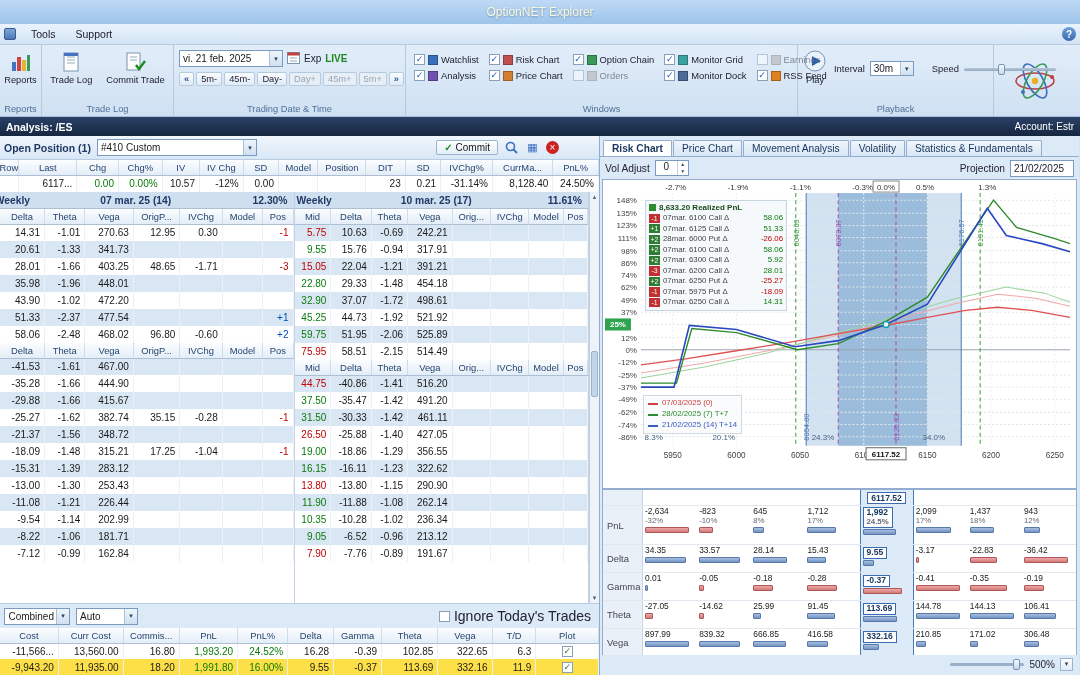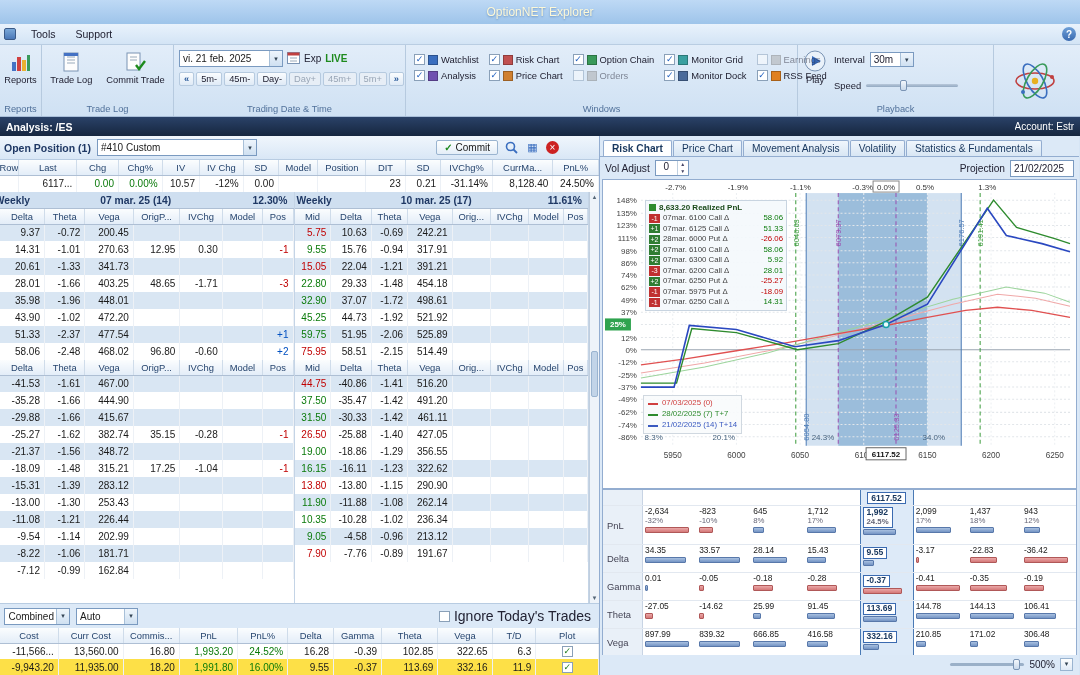--- a/index.html
+++ b/index.html
@@ -40,21 +40,21 @@
 .navbtn.dis{color:#99a6b6;background:#e7eef6}
 .navbtn.arrow{color:#2a5a9a;font-weight:bold}
 .wingrid{display:grid;grid-template-columns:repeat(5,auto);column-gap:10px;row-gap:5px;padding:6px 8px 0 8px}
 .winitem{display:flex;align-items:center;gap:3px;white-space:nowrap}
 .winitem.dis{opacity:.5}
 .cb{width:11px;height:11px;border:1px solid #8aa0b8;background:#fff;display:inline-flex;align-items:center;justify-content:center;font-size:9px;color:#2060c0;line-height:1;flex:none}
 .wicon{width:10px;height:10px;border:1px solid rgba(0,0,0,.25);flex:none}
 .wlabel{font-size:9.4px;color:#223}
 .pbrow{display:flex;gap:8px;padding:2px 6px}
 .playbtn{display:flex;flex-direction:column;align-items:center;gap:1px}
-.pbcol{display:flex;flex-direction:column;gap:12px;padding-top:2px}
+.pbcol{display:flex;gap:18px;padding-top:2px}
 .pbline{display:flex;align-items:center;gap:5px;font-size:9.4px;color:#223}
 .sel.small{width:44px;height:15px}
 .slider{position:relative;width:92px;height:12px}
 .strack{position:absolute;left:0;right:0;top:5px;height:3px;background:linear-gradient(#b8c8da,#93a9c2);border-radius:2px}
 .sthumb{position:absolute;left:34px;top:1px;width:7px;height:11px;background:linear-gradient(#f4f8fc,#c8d8ea);border:1px solid #7a94b4;border-radius:2px}
 
 .anbar{height:19px;background:linear-gradient(#2a4268,#16263f);display:flex;align-items:center;flex:none;padding:0 6px;color:#fff}
 .antab{font-size:10.5px;font-weight:bold;white-space:nowrap}
 .anacct{margin-left:auto;font-size:10px;white-space:nowrap;overflow:hidden;max-width:90px}
 
@@ -443,29 +443,20 @@
                   <th>Delta</th>
                   <th>Theta</th>
                   <th>Vega</th>
                   <th>OrigP...</th>
                   <th>IVChg</th>
                   <th>Model</th>
                   <th>Pos</th>
                 </tr>
               </thead>
               <tbody>
-                <tr class="bluer">
-                  <td>9.37</td>
-                  <td>-0.72</td>
-                  <td>200.45</td>
-                  <td></td>
-                  <td></td>
-                  <td></td>
-                  <td></td>
-                </tr>
                 <tr>
                   <td>14.31</td>
                   <td>-1.01</td>
                   <td>270.63</td>
                   <td>12.95</td>
                   <td>0.30</td>
                   <td></td>
                   <td class="r">-1</td>
                 </tr>
                 <tr class="bluer">
@@ -878,21 +869,21 @@
                   <td>-10.28</td>
                   <td>-1.02</td>
                   <td>236.34</td>
                   <td></td>
                   <td></td>
                   <td></td>
                   <td></td>
                 </tr>
                 <tr class="bluer">
                   <td class="g">9.05</td>
-                  <td>-4.58</td>
+                  <td>-6.52</td>
                   <td>-0.96</td>
                   <td>213.12</td>
                   <td></td>
                   <td></td>
                   <td></td>
                   <td></td>
                 </tr>
                 <tr>
                   <td class="r">7.90</td>
                   <td>-7.76</td>

